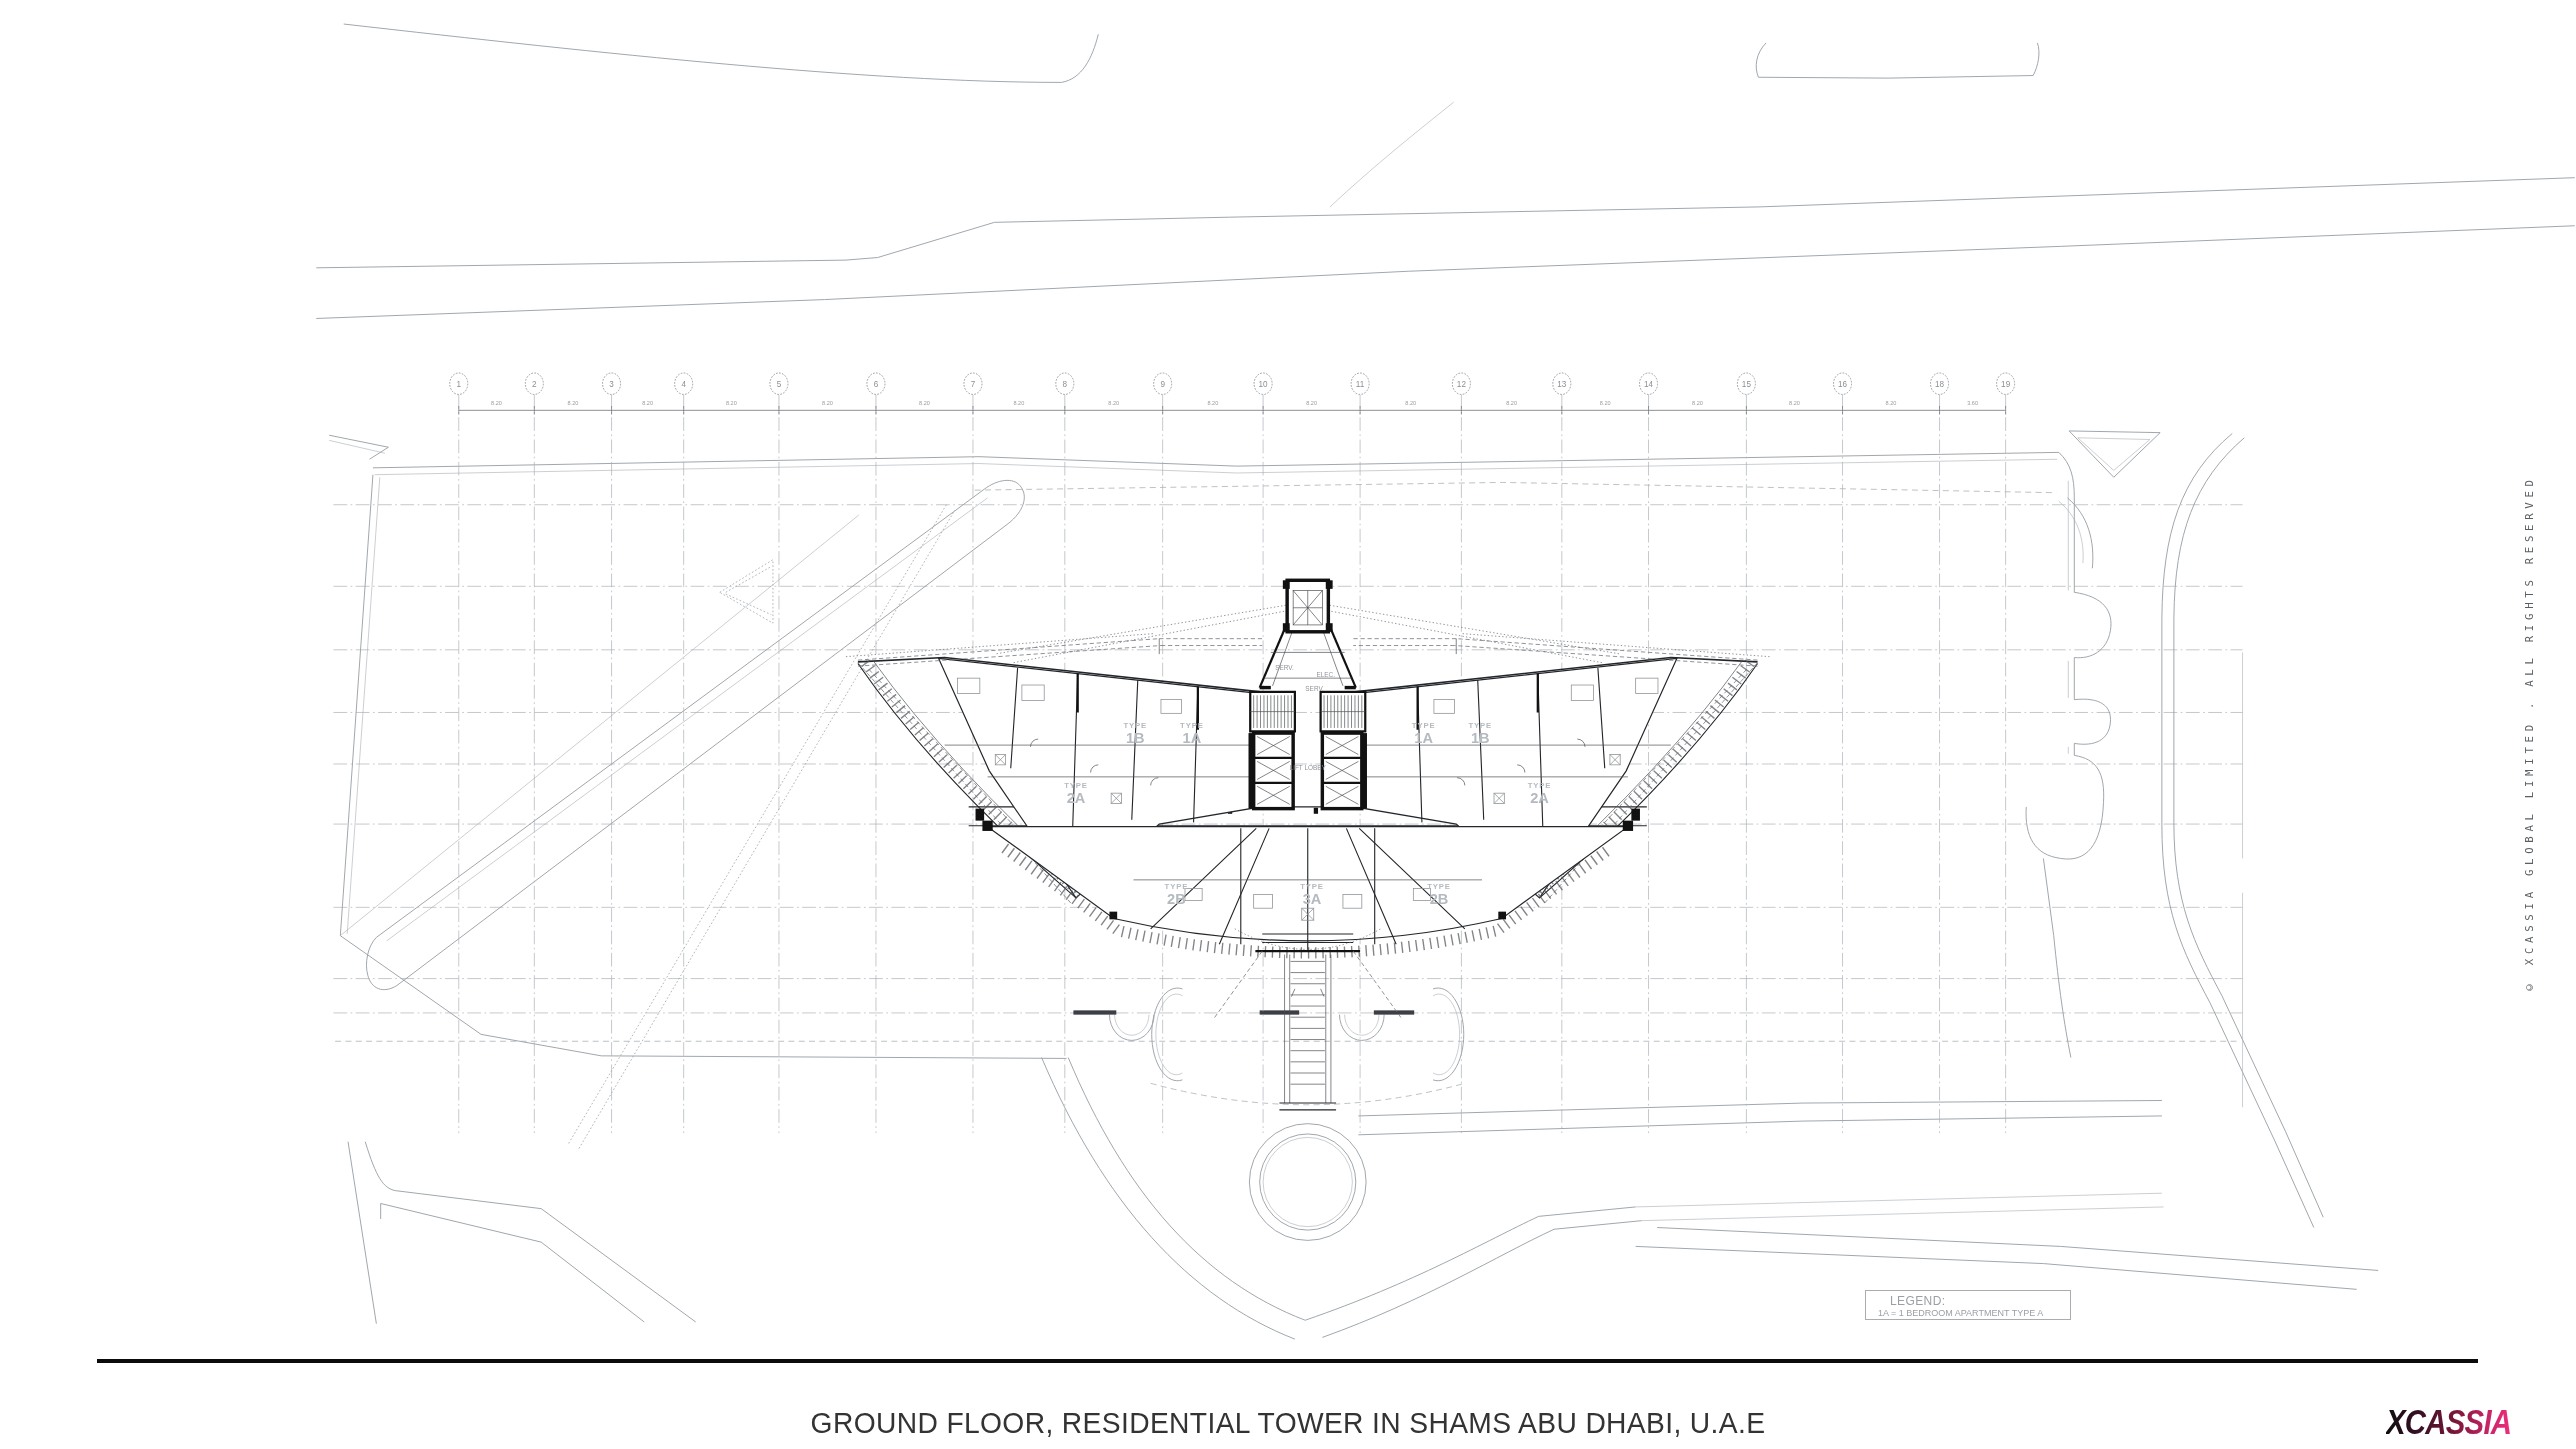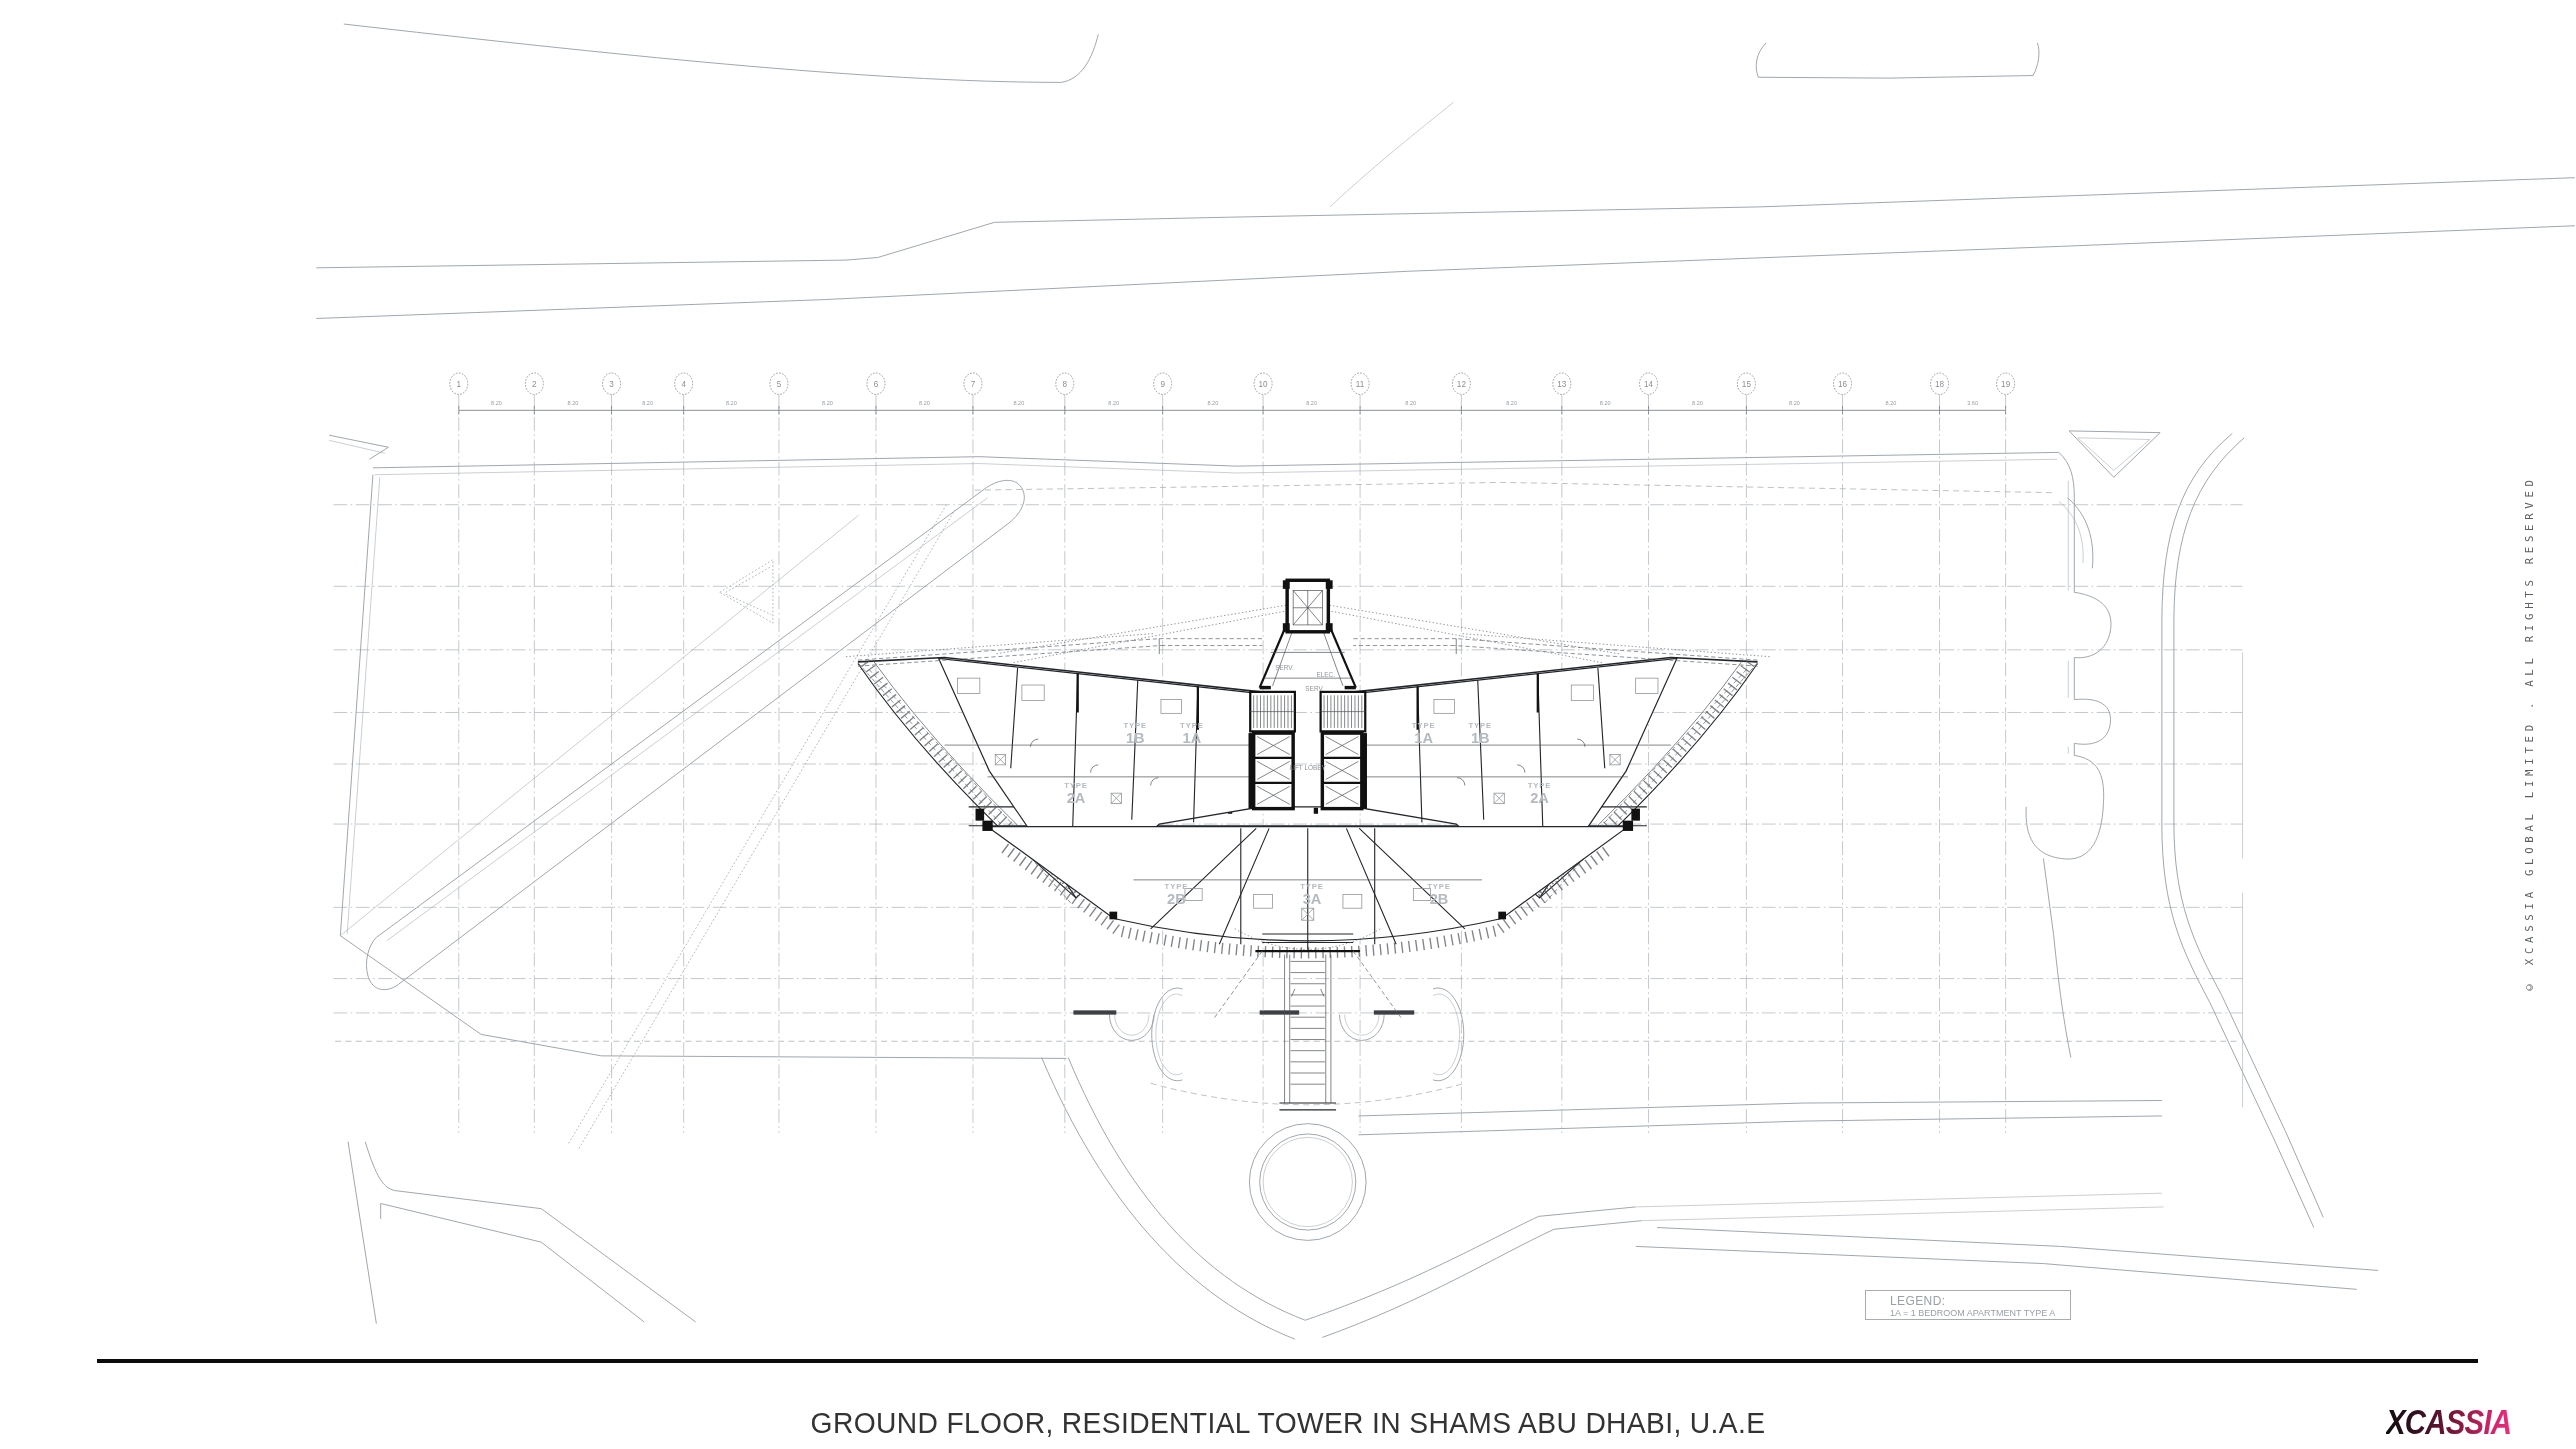--- a/index.html
+++ b/index.html
@@ -34,21 +34,21 @@
   .darkseg{fill:#3c4044;stroke:none}
   .unit-label{text-anchor:middle;fill:#b4bac0;font-family:"Liberation Sans",sans-serif}
   .unit-prefix{font-size:9px;font-weight:bold;letter-spacing:1px}
   .unit-code{font-size:17px;font-weight:bold}
   .core-label{font:7.5px "Liberation Sans",sans-serif;fill:#8f959b;text-anchor:middle}
 
   
   .legend-box{position:absolute;left:1865px;top:1290px;width:204px;height:28px;
       border:1.7px solid #a9adb1;overflow:hidden;background:#fff;}
   .legend-heading{font-size:12px;color:#9aa0a6;margin:2.6px 0 0.9px 24px;letter-spacing:0.4px}
-  .legend-entry{font-size:9px;color:#9aa0a6;margin:0 0 0 24px;white-space:nowrap}
+  .legend-entry{font-size:9px;color:#9aa0a6;margin:0 0 0 12px;white-space:nowrap}
   .bottom-rule{position:absolute;left:97px;top:1359px;width:2381px;height:4.3px;background:#0b0b0b;}
   .sheet-title{position:absolute;left:0;right:0;top:1406px;text-align:center;
       font-size:30px;color:#333;letter-spacing:0.4px;transform:scaleX(.94);}
   .logo{position:absolute;right:65px;top:1402px;font-size:35px;font-style:italic;font-weight:800;
       letter-spacing:-0.9px;transform:scaleX(.84);transform-origin:right center;
       background:linear-gradient(90deg,#0e0e0e 0%,#3a1026 28%,#7a1638 55%,#c32363 80%,#ee2d7b 100%);
       -webkit-background-clip:text;background-clip:text;color:transparent;}
   .copyright{position:absolute;left:2523px;top:479px;height:515px;
       writing-mode:vertical-rl;transform:rotate(180deg);
       font-family:"DejaVu Sans Mono",monospace;font-size:10.7px;letter-spacing:4.7px;color:#5a5f63;

